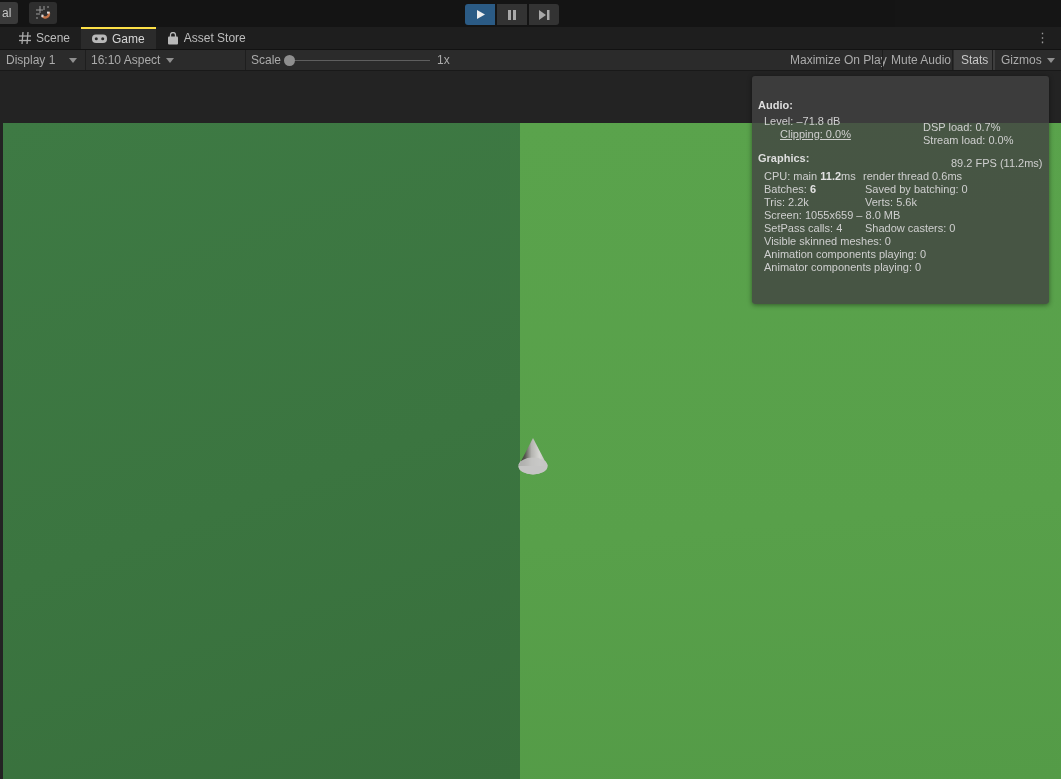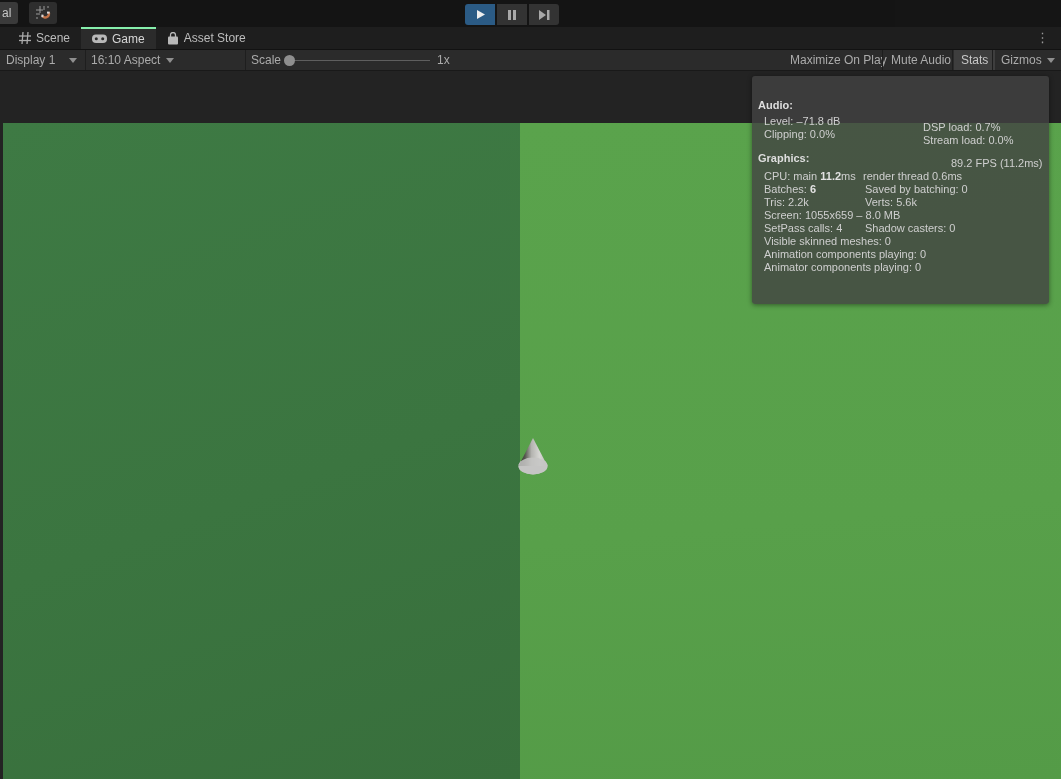--- a/index.html
+++ b/index.html
@@ -19,21 +19,21 @@
             align-items:center; justify-content:center; margin-right:2px; cursor:pointer; }
   .pc-btn:first-child { border-radius:3px 0 0 3px; }
   .pc-btn:last-child { border-radius:0 3px 3px 0; margin-right:0; }
   .pc-btn.active { background:#2b5b85; }
 
   
   .tabbar { position:absolute; left:0; top:27px; width:1061px; height:23px; background:#1e1e1e;
             border-bottom:1px solid #121212; display:flex; align-items:flex-end; padding-left:8px; }
   .tab { display:flex; align-items:center; gap:5px; padding:0 11px; font-size:12px; color:#bdbdbd;
          height:100%; cursor:pointer; }
-  .tab.active { background:#2b2b2b; border-top:2px solid #86efac; color:#d6d6d6; }
+  .tab.active { background:#2b2b2b; border-top:2px solid #fde047; color:#d6d6d6; }
   .kebab { position:absolute; right:12px; top:3px; color:#9a9a9a; font-size:13px; line-height:16px; cursor:pointer; }
 
   
   .toolbar { position:absolute; left:0; top:50px; width:1061px; height:21px; background:#2b2b2b;
              border-bottom:1px solid #191919; font-size:12px; color:#ababab; }
   .tb-item { position:absolute; top:0; height:20px; display:flex; align-items:center; gap:6px; cursor:pointer; }
   .sep { position:absolute; top:0; width:1px; height:20px; background:#1e1e1e; }
   .arr-down { width:0; height:0; border-left:4px solid transparent; border-right:4px solid transparent;
               border-top:5px solid #8f8f8f; }
   .slider-track { position:absolute; left:287px; top:10px; width:143px; height:1px; background:#5f5f5f; }
@@ -192,21 +192,21 @@
         <ellipse cx="17" cy="30" rx="14.5" ry="8.5" fill="#c3c3c1"></ellipse>
         <path d="M17 2 L2.5 30 L31.5 30 Z" fill="url(#coneShade)"></path>
         <ellipse cx="17" cy="30" rx="14.5" ry="8.5" fill="#c6c6c4" opacity="0.85"></ellipse>
       </svg>
     </div>
 
     <div class="stats-panel">
 
       <div class="sp-line sp-head" style="left:6px; top:23px;">Audio:</div>
       <div class="sp-line" style="left:12px; top:39px;">Level: –71.8 dB</div>
-      <div class="sp-line" style="left:12px; top:52px;">Clipping: 0.0%</div>
+      <div class="sp-line" style="left:28px; top:52px;text-decoration:underline;">Clipping: 0.0%</div>
       <div class="sp-line" style="left:171px; top:45px;">DSP load: 0.7%</div>
       <div class="sp-line" style="left:171px; top:58px;">Stream load: 0.0%</div>
 
       <div class="sp-line sp-head" style="left:6px; top:76px;">Graphics:</div>
       <div class="sp-line" style="left:171px; top:81px;padding-left:28px;">89.2 FPS (11.2ms)</div>
 
       <div class="sp-line" style="left:12px; top:94px;">
         <span>CPU: main</span>
         <span class="b">11.2</span><span>ms</span>
       </div>

